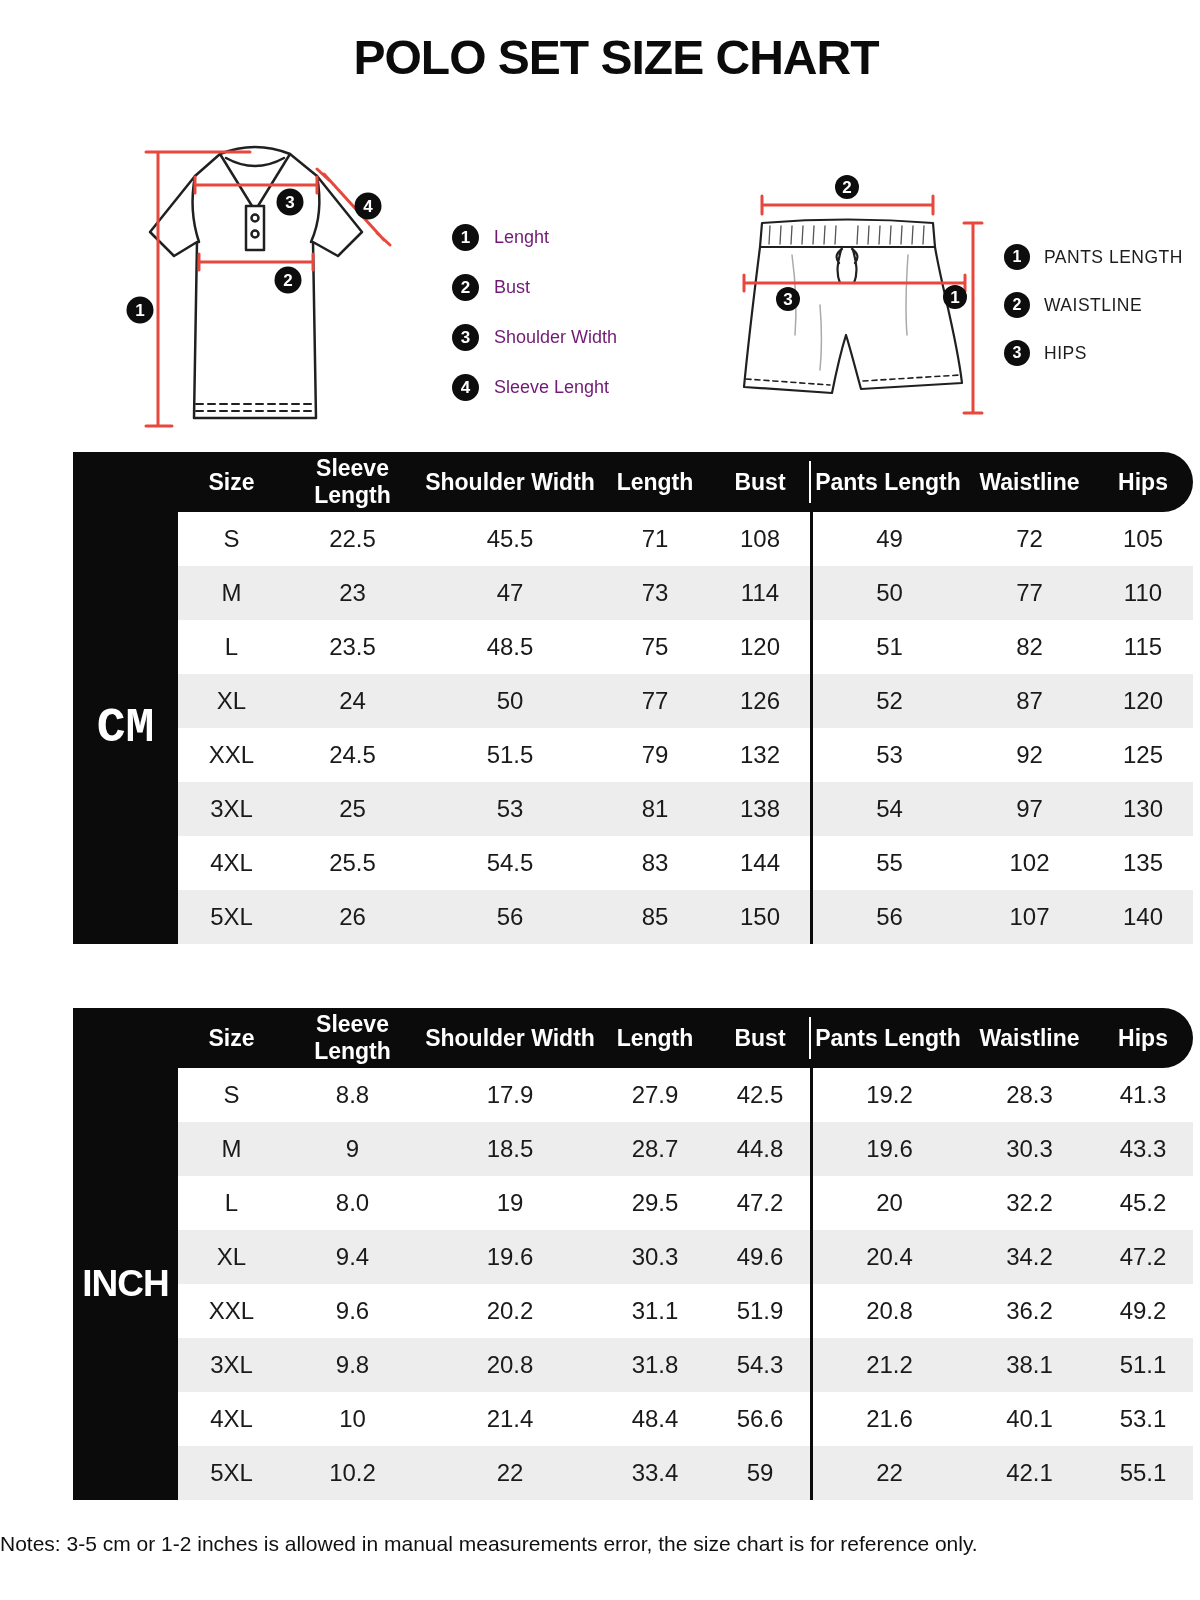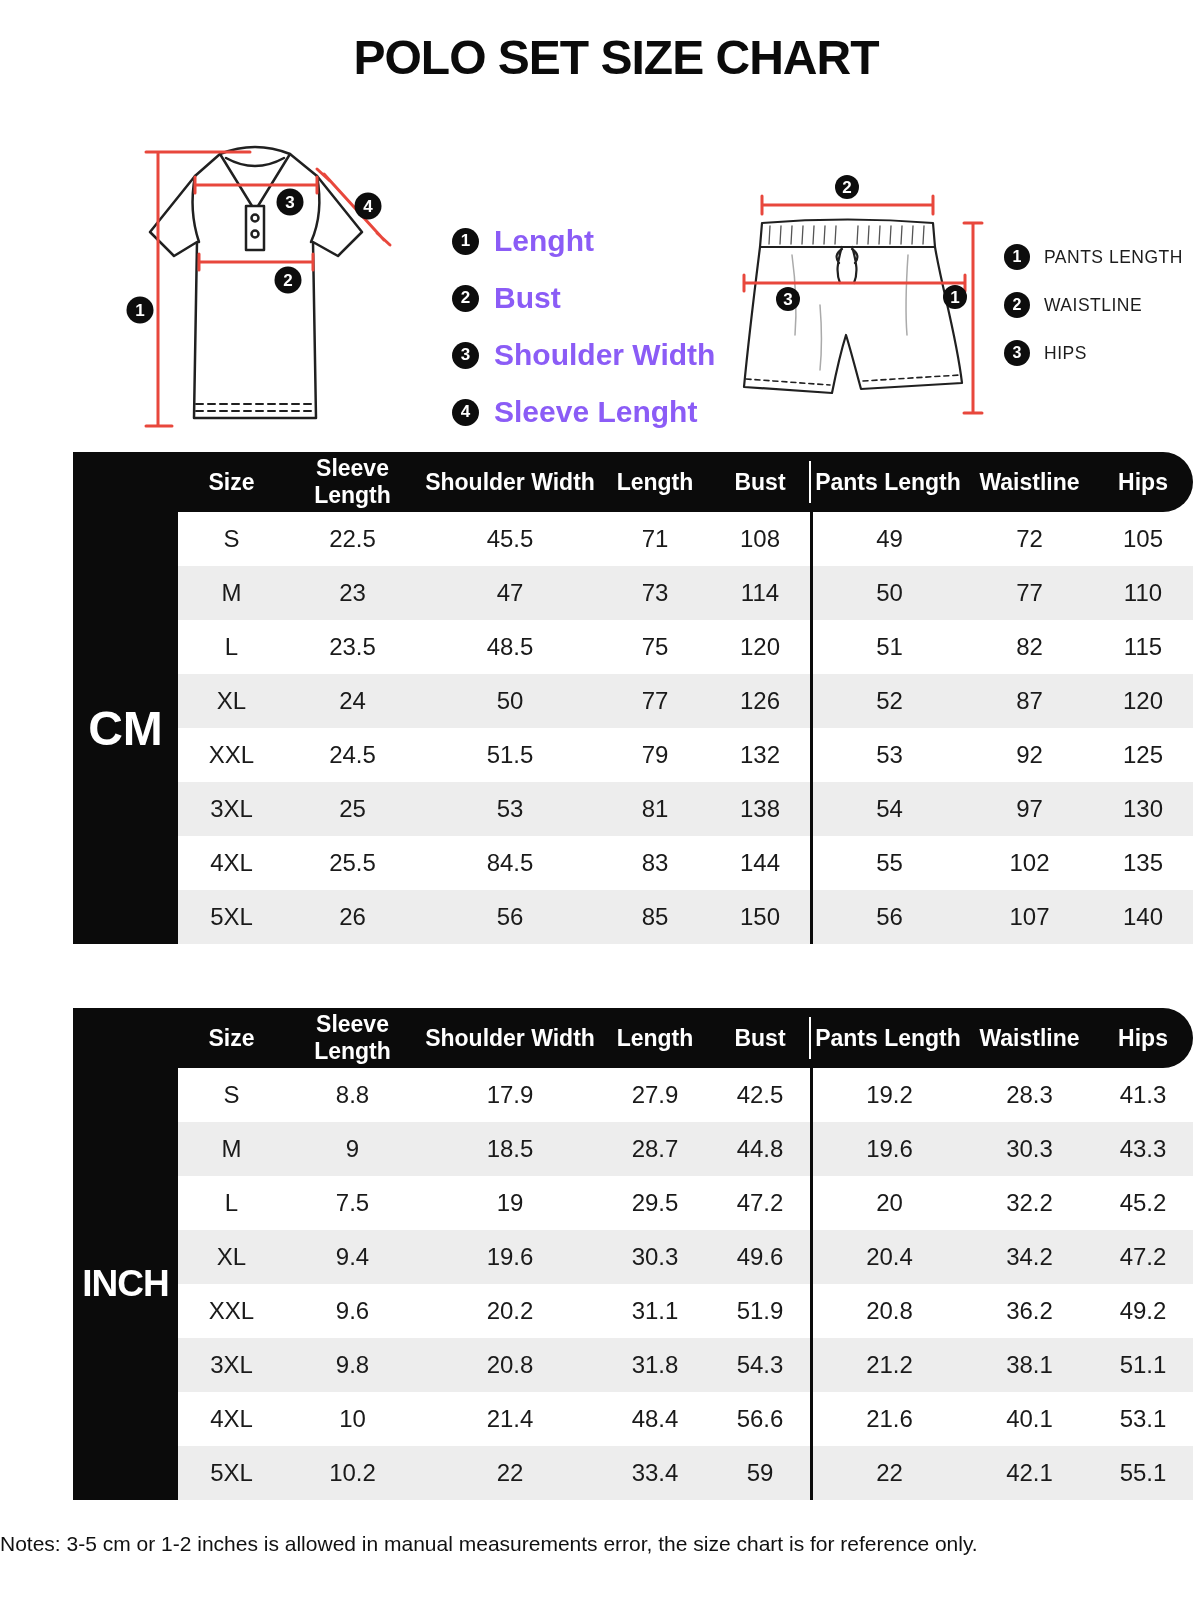--- a/index.html
+++ b/index.html
@@ -22,21 +22,21 @@
   .shorts-legend { left:1004px; top:134px; }
   .legend-item { display:flex; align-items:center; }
   .shirt-legend  .legend-item { margin-bottom:23px; }
   .shorts-legend .legend-item { margin-bottom:22px; }
   .legend-circle {
     border-radius:50%; background:#0d0d0d; color:#fff; font-weight:bold;
     display:flex; align-items:center; justify-content:center; flex:0 0 auto;
   }
   .shirt-legend  .legend-circle { width:27px; height:27px; font-size:17px; margin-right:15px; }
   .shorts-legend .legend-circle { width:26px; height:26px; font-size:16px; margin-right:14px; }
-  .shirt-legend  .legend-label { font-size:30px; color:#8b5cf6;font-weight:bold; }
+  .shirt-legend  .legend-label { font-size:18px; color:#701a75; }
   .shorts-legend .legend-label { font-size:17.5px; color:#1c1c1c; letter-spacing:0.5px; }
   
   .table-block { position:absolute; left:40px; width:1120px;margin-left:33px; }
   .table-block.cm   { top:452px; }
   .table-block.inch { top:1008px; }
   table.sizechart-table {
     border-collapse:separate; border-spacing:0; table-layout:fixed;
     width:1120px;
   }
   table.sizechart-table thead th {
@@ -52,21 +52,21 @@
     font-size:24px; color:#1a1a1a; background:#fff;
   }
   table.sizechart-table tbody td.side-cell { background:#0b0b0b; }
   table.sizechart-table tbody tr:nth-child(even) td:not(.side-cell) { background:#ededed; }
   table.sizechart-table tbody td.divider { border-left:3px solid #0b0b0b; }
   .unit-label {
     position:absolute; left:0; top:60px; width:105px; height:432px;
     display:flex; align-items:center; justify-content:center;
     color:#fff; font-weight:bold; pointer-events:none;
   }
-  .table-block.cm   .unit-label { font-size:48px; }
+  .table-block.cm   .unit-label { font-size:48px;font-family:Liberation Mono, monospace; }
   .table-block.inch .unit-label { font-size:37px; letter-spacing:-1px; }
   
   .notes {
     position:absolute; top:1532px; left:0; width:100%;
     font-size:21px; color:#111;
   }
   svg text.marker-num {
     fill:#fff; font-family:"Liberation Sans", sans-serif;
     font-size:17px; font-weight:bold; text-anchor:middle; dominant-baseline:central;
   }
@@ -271,21 +271,21 @@
             <td>81</td>
             <td>138</td>
             <td class="divider">54</td>
             <td>97</td>
             <td>130</td>
           </tr>
           <tr>
             <td class="side-cell"></td>
             <td>4XL</td>
             <td>25.5</td>
-            <td>84.5</td>
+            <td>54.5</td>
             <td>83</td>
             <td>144</td>
             <td class="divider">55</td>
             <td>102</td>
             <td>135</td>
           </tr>
           <tr>
             <td class="side-cell"></td>
             <td>5XL</td>
             <td>26</td>
@@ -346,21 +346,21 @@
             <td>18.5</td>
             <td>28.7</td>
             <td>44.8</td>
             <td class="divider">19.6</td>
             <td>30.3</td>
             <td>43.3</td>
           </tr>
           <tr>
             <td class="side-cell"></td>
             <td>L</td>
-            <td>7.5</td>
+            <td>8.0</td>
             <td>19</td>
             <td>29.5</td>
             <td>47.2</td>
             <td class="divider">20</td>
             <td>32.2</td>
             <td>45.2</td>
           </tr>
           <tr>
             <td class="side-cell"></td>
             <td>XL</td>

